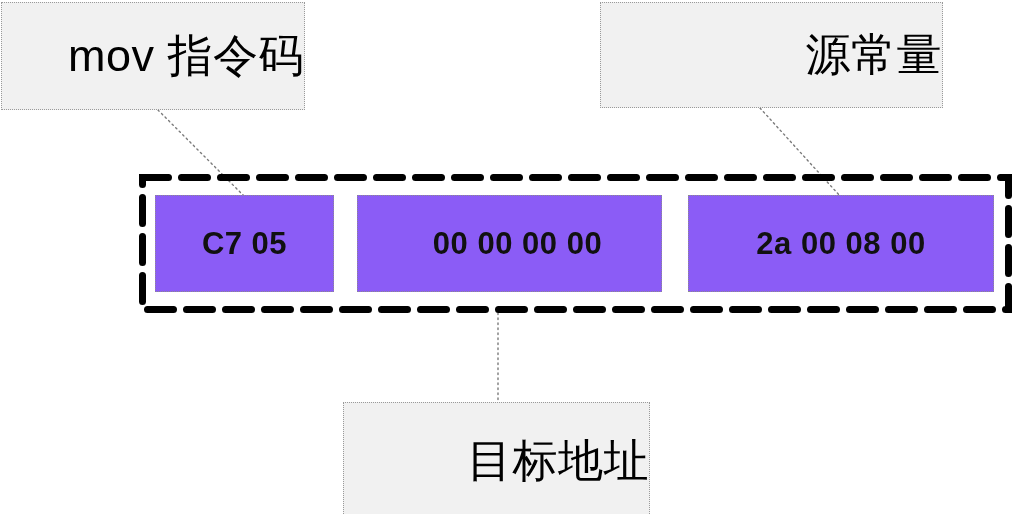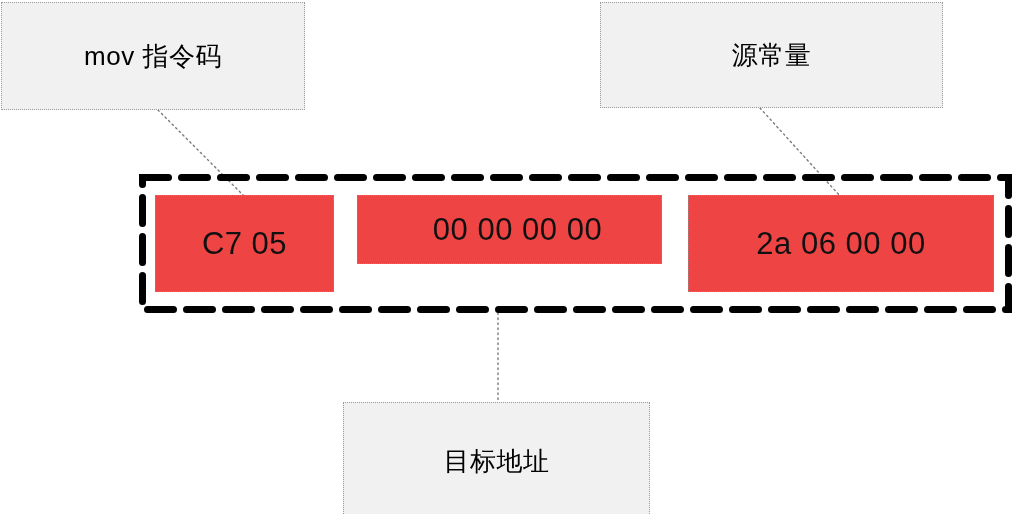--- a/index.html
+++ b/index.html
@@ -27,23 +27,23 @@
   }
 
   
   .callout {
     position: absolute;
     box-sizing: border-box;
     background: #f1f1f1;
     border: 1px dotted #9a9a9a;
     display: flex;
     align-items: center;
-    justify-content: center;
+    justify-content: flex-end;
     color: #000000;
-    font-size: 26px;
+    font-size: 45px;
     font-weight: 400;
     letter-spacing: 0.5px;
     white-space: nowrap;
   }
   #callout-opcode   { left: 1px;   top: 2px;   width: 304px; height: 108px; }
   #callout-source   { left: 600px; top: 2px;   width: 343px; height: 106px; }
   #callout-target   { left: 343px; top: 402px; width: 307px; height: 118px; }
 
   
   #instruction-container {
@@ -57,34 +57,34 @@
   #instruction-container .dash-frame {
     position: absolute;
     left: 0; top: 0;
     width: 100%; height: 100%;
   }
 
   
   .byte-cell {
     position: absolute;
     box-sizing: border-box;
-    background: #ef4444;
+    background: #8b5cf6;
     border: 1px dotted #8c8c8c;
     display: flex;
     align-items: center;
     justify-content: center;
     color: #111111;
     font-size: 31px;
-    font-weight: 400;
+    font-weight: 700;
     letter-spacing: 0.5px;
     white-space: nowrap;
   }
   
   #cell-opcode { left: 16px;  top: 21px; width: 179px; height: 97px; }
-  #cell-addr   { left: 218px; top: 21px; width: 305px; height: 69px; padding-left: 16px; }
+  #cell-addr   { left: 218px; top: 21px; width: 305px; height: 97px; padding-left: 16px; }
   #cell-imm    { left: 549px; top: 21px; width: 306px; height: 97px; }
 </style>
 </head>
 <body>
 
 <div id="canvas">
 
   <svg id="connectors" viewBox="0 0 1024 514" width="1024" height="514">
 
     <line x1="158" y1="110" x2="244" y2="196" stroke="#7a7a7a" stroke-width="1.4" stroke-dasharray="1.6 3.4" stroke-linecap="round"></line>
@@ -110,21 +110,21 @@
 
     <div id="cell-opcode" class="byte-cell">
       <span>C7 05</span>
     </div>
 
     <div id="cell-addr" class="byte-cell">
       <span>00 00 00 00</span>
     </div>
 
     <div id="cell-imm" class="byte-cell">
-      <span>2a 06 00 00</span>
+      <span>2a 00 08 00</span>
     </div>
   </div>
 
   <div id="callout-target" class="callout">
     <span>目标地址</span>
   </div>
 
 </div>
 
 </body></html>

